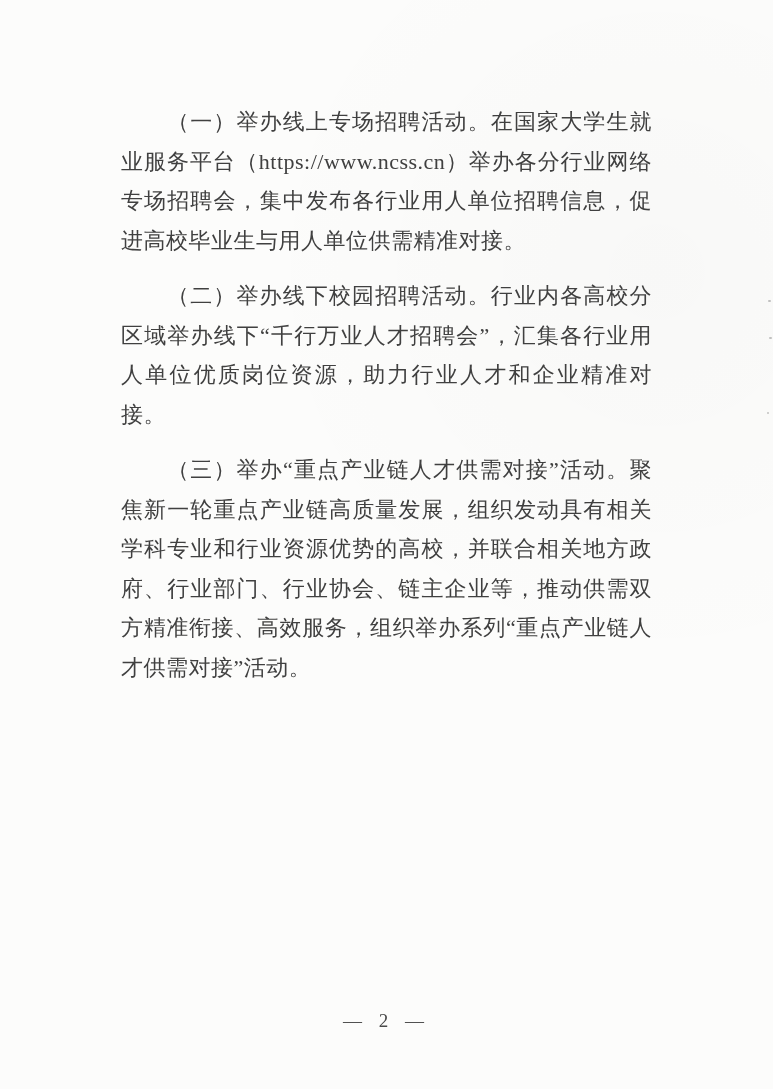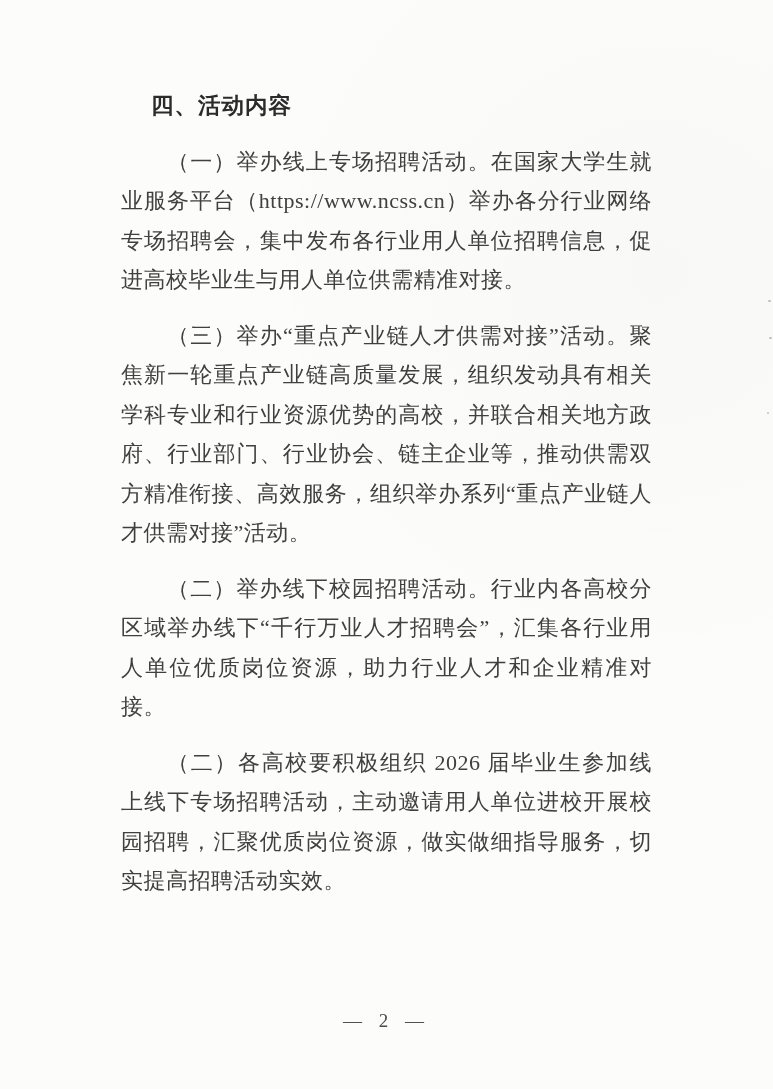--- a/index.html
+++ b/index.html
@@ -69,31 +69,29 @@
   .speck.s1 { left: 768px; top: 300px; }
   .speck.s2 { left: 769px; top: 337px; }
   .speck.s3 { left: 767px; top: 412px; width: 2px; }
 </style>
 </head>
 <body>
 
 <div class="page">
   <div class="content">
 
-    <h2 class="heading">四、活动内容</h2>
 
     <p class="para">（一）举办线上专场招聘活动。在国家大学生就业服务平台（https://www.ncss.cn）举办各分行业网络专场招聘会，集中发布各行业用人单位招聘信息，促进高校毕业生与用人单位供需精准对接。</p>
 
+    <p class="para">（二）举办线下校园招聘活动。行业内各高校分区域举办线下“千行万业人才招聘会”，汇集各行业用人单位优质岗位资源，助力行业人才和企业精准对接。</p>
+
     <p class="para">（三）举办“重点产业链人才供需对接”活动。聚焦新一轮重点产业链高质量发展，组织发动具有相关学科专业和行业资源优势的高校，并联合相关地方政府、行业部门、行业协会、链主企业等，推动供需双方精准衔接、高效服务，组织举办系列“重点产业链人才供需对接”活动。</p>
-
-    <p class="para">（二）举办线下校园招聘活动。行业内各高校分区域举办线下“千行万业人才招聘会”，汇集各行业用人单位优质岗位资源，助力行业人才和企业精准对接。</p>
 
 
 
-    <p class="para">（二）各高校要积极组织 2026 届毕业生参加线上线下专场招聘活动，主动邀请用人单位进校开展校园招聘，汇聚优质岗位资源，做实做细指导服务，切实提高招聘活动实效。</p>
 
 
   </div>
 
   <div class="page-number">— 2 —</div>
 
   <div class="speck s1"></div>
   <div class="speck s2"></div>
   <div class="speck s3"></div>
 </div>

